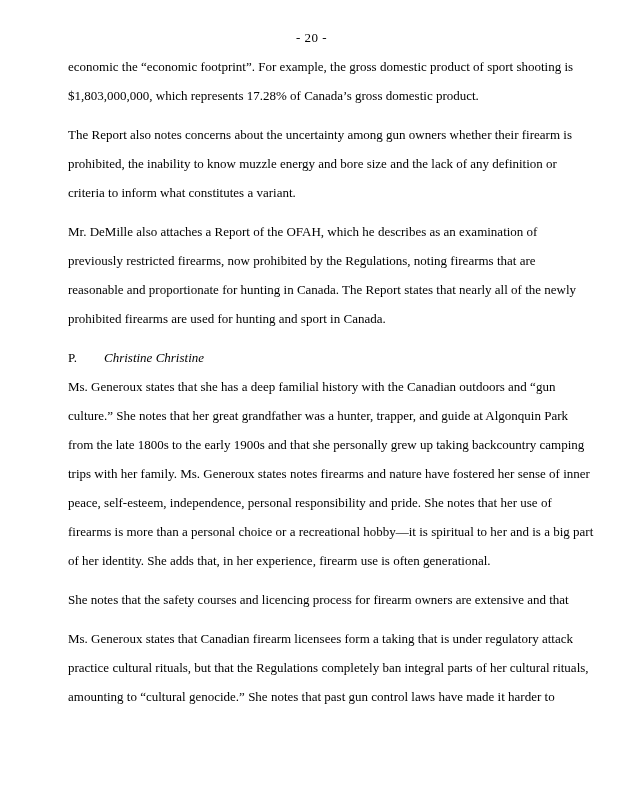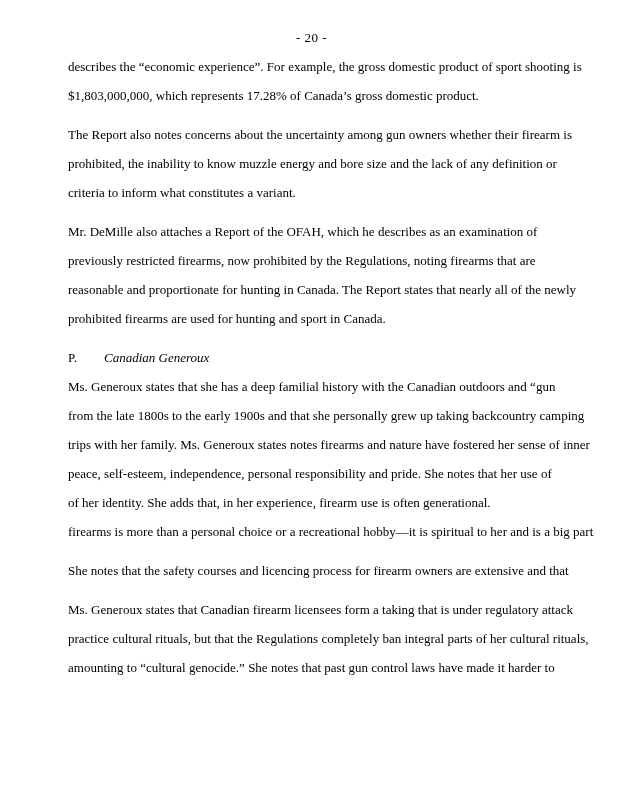--- a/index.html
+++ b/index.html
@@ -51,42 +51,43 @@
     font-style: italic;
   }
 </style>
 </head>
 <body>
 
 <div class="doc-page">
   <div class="page-number">- 20 -</div>
   <div class="doc-content">
       <div class="paragraph">
-        <div class="text-line">describes the “economic experience”. For example, the gross domestic product of sport shooting is</div>
+        <div class="text-line">economic the “economic footprint”. For example, the gross domestic product of sport shooting is</div>
         <div class="text-line">$1,803,000,000, which represents 17.28% of Canada’s gross domestic product.</div>
       </div>
       <div class="paragraph">
         <div class="text-line">The Report also notes concerns about the uncertainty among gun owners whether their firearm is</div>
         <div class="text-line">prohibited, the inability to know muzzle energy and bore size and the lack of any definition or</div>
         <div class="text-line">criteria to inform what constitutes a variant.</div>
       </div>
       <div class="paragraph">
         <div class="text-line">Mr. DeMille also attaches a Report of the OFAH, which he describes as an examination of</div>
         <div class="text-line">previously restricted firearms, now prohibited by the Regulations, noting firearms that are</div>
         <div class="text-line">reasonable and proportionate for hunting in Canada. The Report states that nearly all of the newly</div>
         <div class="text-line">prohibited firearms are used for hunting and sport in Canada.</div>
       </div>
-      <div class="heading-line"><span class="heading-label">P.</span><span class="heading-title">Canadian Generoux</span></div>
+      <div class="heading-line"><span class="heading-label">P.</span><span class="heading-title">Christine Christine</span></div>
       <div class="paragraph">
         <div class="text-line">Ms. Generoux states that she has a deep familial history with the Canadian outdoors and “gun</div>
+        <div class="text-line">culture.” She notes that her great grandfather was a hunter, trapper, and guide at Algonquin Park</div>
         <div class="text-line">from the late 1800s to the early 1900s and that she personally grew up taking backcountry camping</div>
         <div class="text-line">trips with her family. Ms. Generoux states notes firearms and nature have fostered her sense of inner</div>
         <div class="text-line">peace, self-esteem, independence, personal responsibility and pride. She notes that her use of</div>
+        <div class="text-line">firearms is more than a personal choice or a recreational hobby—it is spiritual to her and is a big part</div>
         <div class="text-line">of her identity. She adds that, in her experience, firearm use is often generational.</div>
-        <div class="text-line">firearms is more than a personal choice or a recreational hobby—it is spiritual to her and is a big part</div>
       </div>
       <div class="paragraph">
         <div class="text-line">She notes that the safety courses and licencing process for firearm owners are extensive and that</div>
       </div>
       <div class="paragraph">
         <div class="text-line">Ms. Generoux states that Canadian firearm licensees form a taking that is under regulatory attack</div>
         <div class="text-line">practice cultural rituals, but that the Regulations completely ban integral parts of her cultural rituals,</div>
         <div class="text-line">amounting to “cultural genocide.” She notes that past gun control laws have made it harder to</div>
       </div>
     </div>

